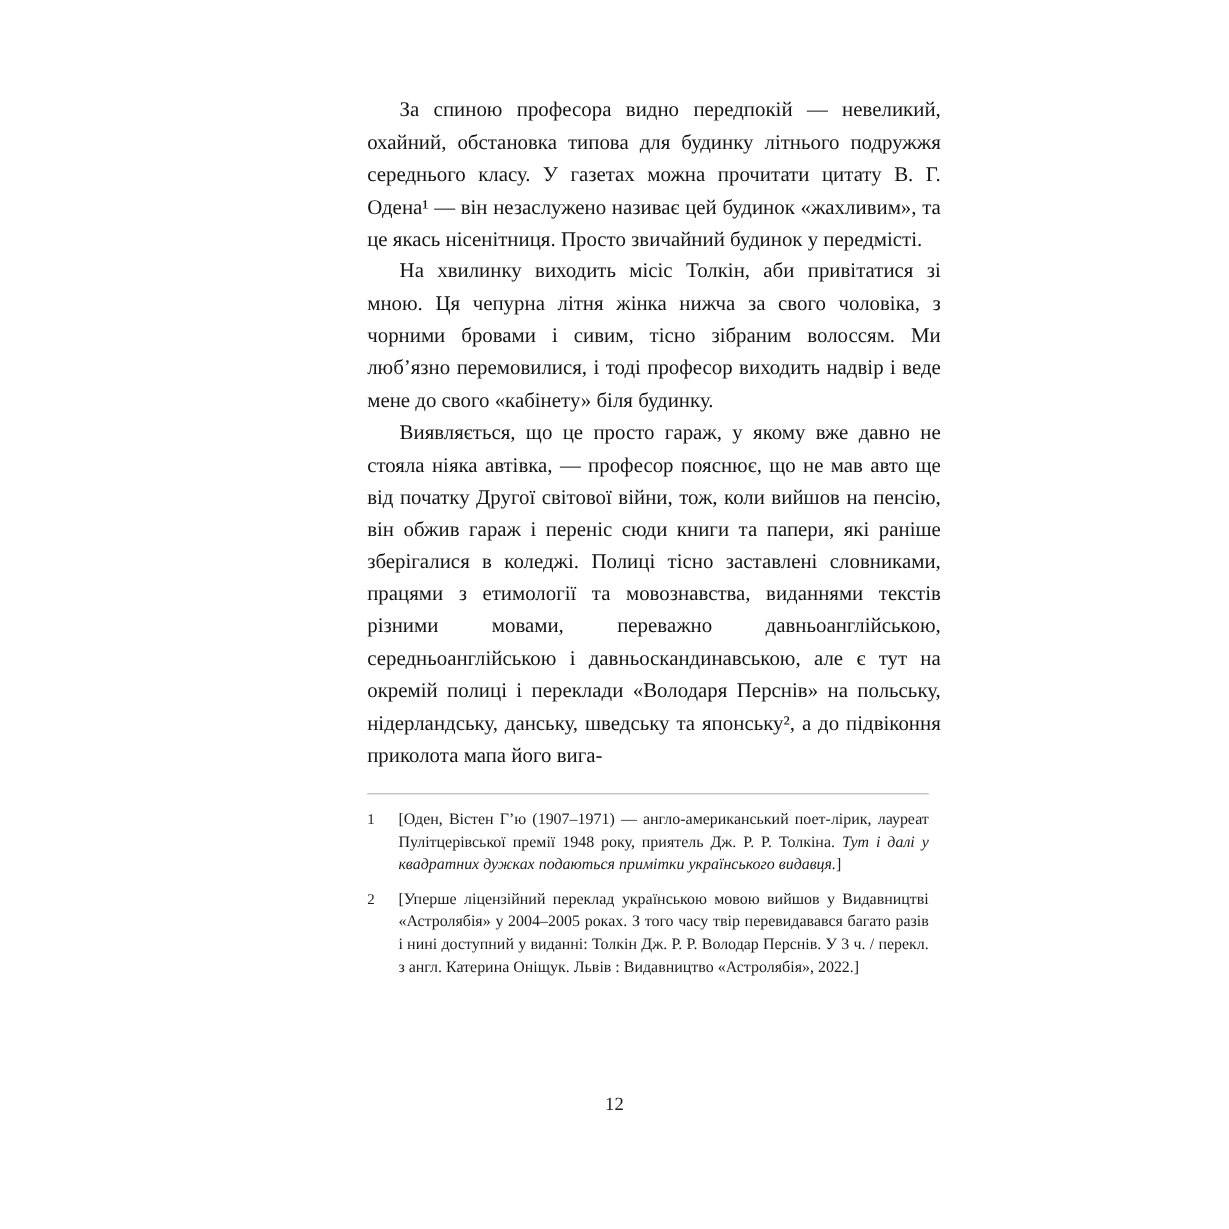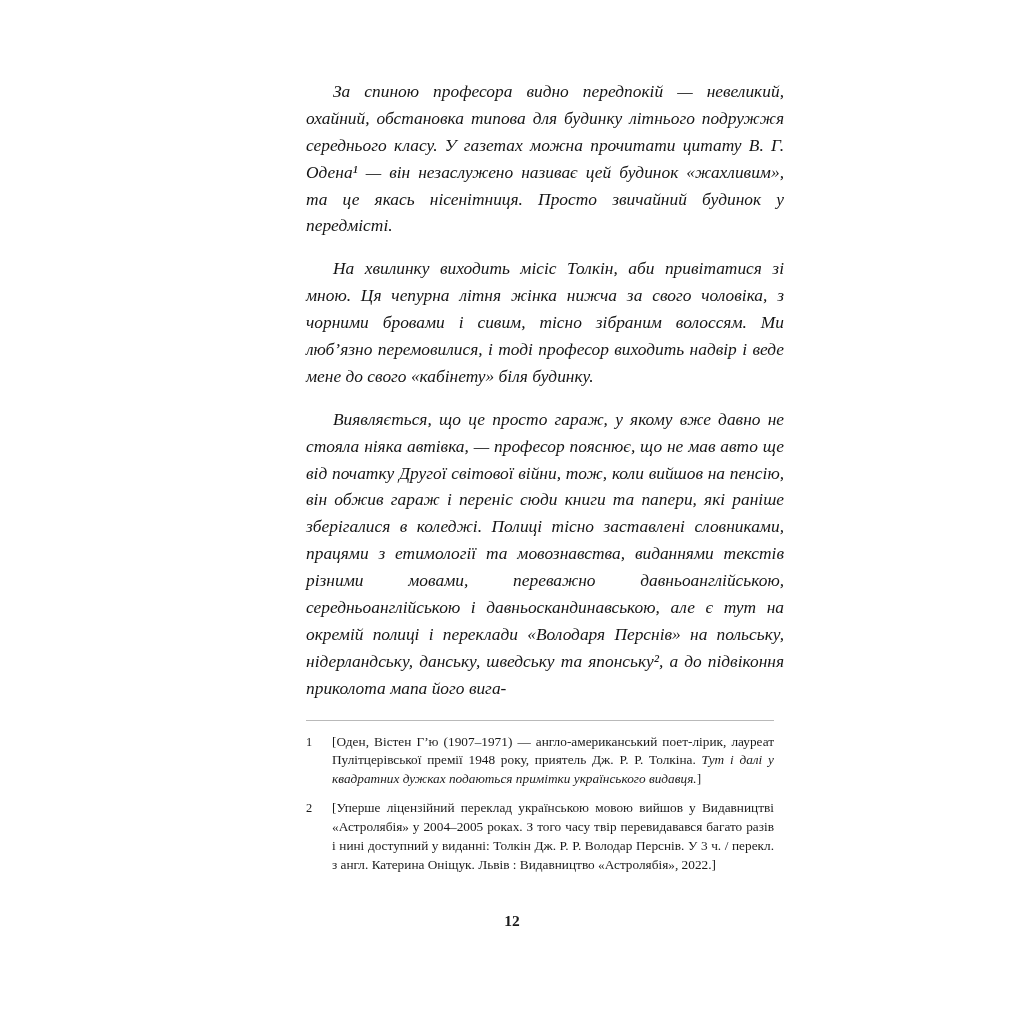--- a/index.html
+++ b/index.html
@@ -38,24 +38,23 @@
   }
   .body-text p {
     margin: 0;
     text-align: justify;
     text-indent: 1.55em;
     font-size: 17.4px;
     line-height: 1.545;
     color: #141414;
     hyphens: manual;
     font-family: "Liberation Serif", serif;
-    font-style: italic;
   }
   .body-text p + p {
-    margin-top: 16px;
+    margin-top: 0;
   }
   .footnotes {
     margin-top: 18px;
     border-top: 0;
     width: 468px;
   }
   .fn-sep {
     width: 468px;
     height: 1px;
     background: #b9b9b9;
@@ -82,21 +81,21 @@
   .fn-body i {
     font-style: italic;
   }
   .folio {
     position: absolute;
     left: 0;
     right: 0;
     top: 912px;
     text-align: center;
     font-size: 15.5px;
-    font-weight: bold;
+    font-weight: normal;
     color: #1a1a1a;
     font-family: "Liberation Serif", serif;
   }
 </style>
 </head>
 <body>
 
 <div class="page">
 
   <div class="content">

